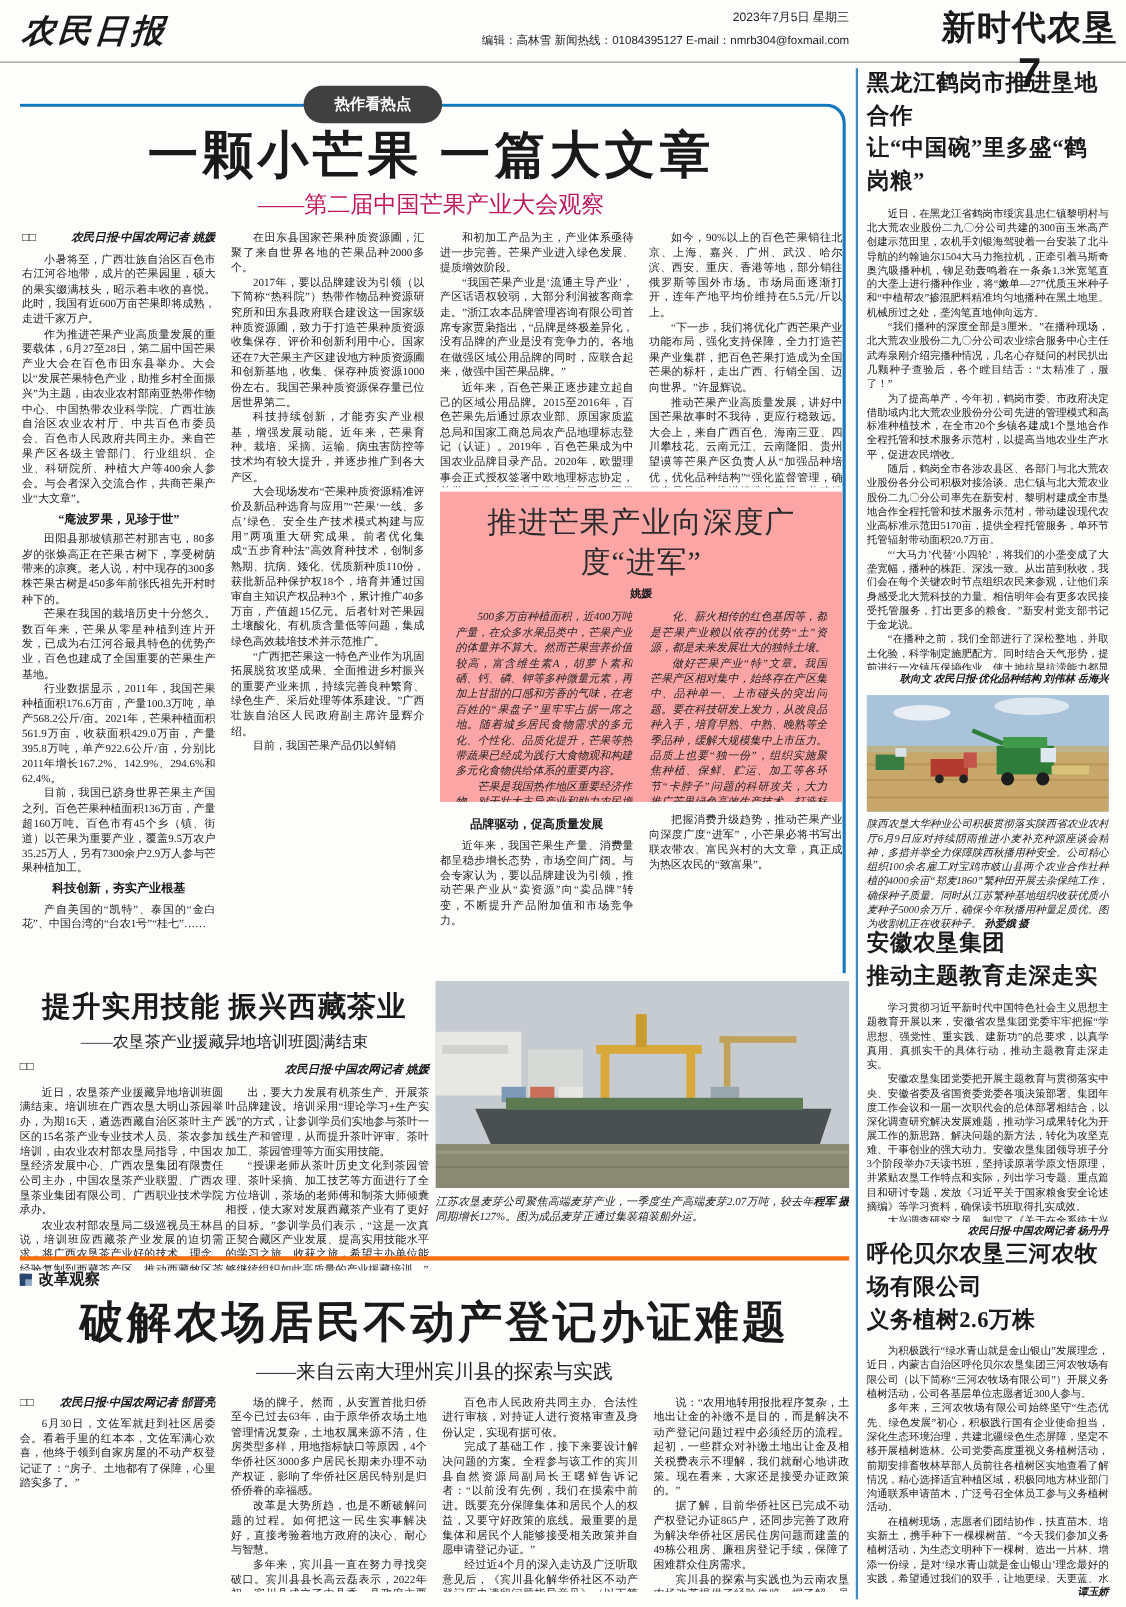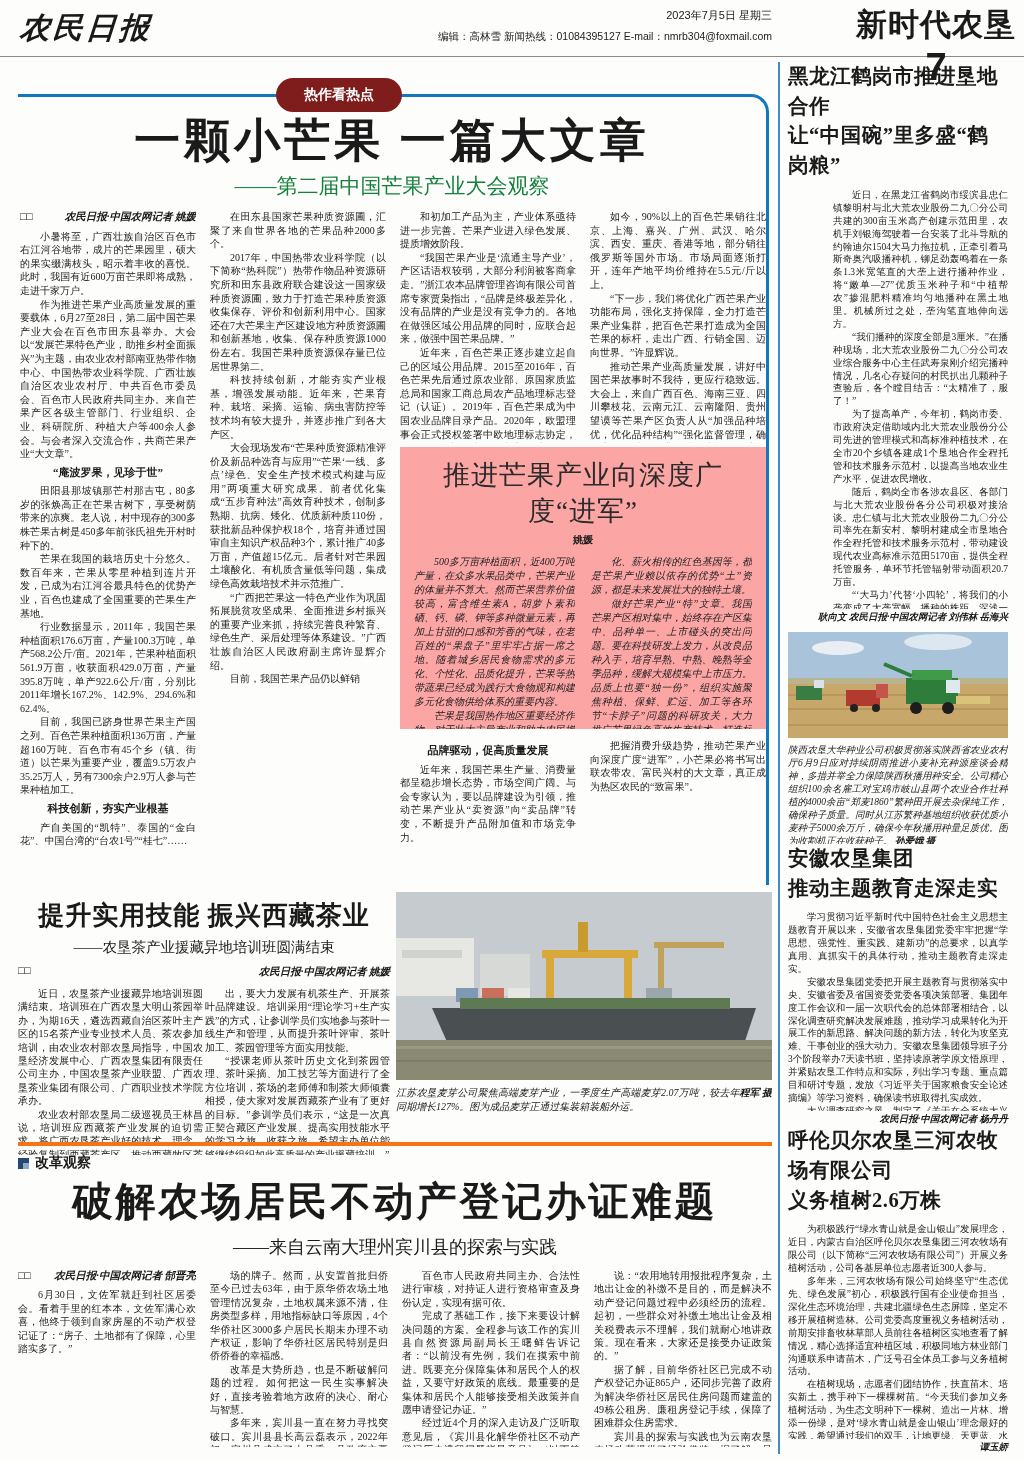--- a/index.html
+++ b/index.html
@@ -17,26 +17,26 @@
   .mastbar1{width:7px;height:44px;background:#9fb0bf;margin-right:8px;}
   .mastname{font-size:31px;font-weight:900;font-family:"Liberation Sans",sans-serif;letter-spacing:1px;}
   .mastbar2{width:9px;height:34px;background:#b9d3e8;margin:0 6px;}
   .pageno{font-size:38px;font-weight:900;font-family:"Liberation Sans",sans-serif;}
   
   .vsep{position:absolute;left:778px;top:62px;width:2px;height:1392px;background:#3f8cc6;}
   
   .mango{position:absolute;left:18px;top:60px;width:754px;height:826px;}
   .mango-frame{position:absolute;left:0;top:34px;width:748px;height:788px;
                border-top:3px solid #1178c0;border-right:3px solid #1178c0;border-top-right-radius:18px;}
-  .badge{position:absolute;left:258px;top:18px;background:#7f1d1d;color:#fff;
+  .badge{position:absolute;left:258px;top:18px;background:#404040;color:#fff;
          font-family:"Liberation Sans",sans-serif;font-weight:700;font-size:14px;
          padding:8px 28px;border-radius:18px;z-index:2;}
   .mango-headline{position:absolute;left:0;top:50px;width:748px;text-align:center;
                   font-size:46px;font-weight:900;letter-spacing:4px;}
-  .mango-sub{position:absolute;left:0;top:112px;width:748px;text-align:center;font-size:21px;color:#15803d;}
+  .mango-sub{position:absolute;left:0;top:112px;width:748px;text-align:center;font-size:21px;color:#be185d;}
   .mango-cols{position:absolute;left:2px;top:150px;width:746px;height:672px;display:grid;
               grid-template-columns:repeat(4,1fr);grid-template-rows:233px 296px auto;column-gap:14px;}
   .mcol{overflow:hidden;font-size:10px;line-height:13.6px;}
   .c1{grid-area:1/1/4/2;} .c2{grid-area:1/2/4/3;}
   .c3t{grid-area:1/3/2/4;} .c4t{grid-area:1/4/2/5;}
   .box{grid-area:2/3/3/5;} .c3b{grid-area:3/3/4/4;} .c4b{grid-area:3/4/4/5;}
   .byline{font-size:10.5px;margin-bottom:6px;display:flex;justify-content:space-between;font-style:italic;}
   .byline b{font-style:italic;}
   
   .insetbox{background:#fca5a5;margin:4px 0 6px 0;padding:10px 14px;height:262px;overflow:hidden;}
@@ -64,21 +64,21 @@
   .reform-headline{text-align:center;font-size:40px;font-weight:900;letter-spacing:3px;margin-top:2px;}
   .reform-sub{text-align:center;font-size:18px;margin-top:6px;}
   .reform-cols{display:flex;gap:14px;margin-top:10px;height:178px;overflow:hidden;}
   .reform-col{flex:1;font-size:10px;line-height:13.4px;overflow:hidden;}
   
   .rail{position:absolute;left:788px;top:62px;width:220px;height:1392px;}
   .rail h2{margin:0;font-size:20.5px;font-weight:900;line-height:1.45;letter-spacing:0.5px;}
   .rail .rbody{font-size:9.5px;line-height:12.9px;overflow:hidden;margin-top:8px;}
   .signoff{font-size:9.5px;font-style:italic;text-align:right;font-weight:700;margin-top:2px;}
   .hg-head{margin-top:28px;}
-  .hg-body{height:420px;margin-left:45px;}
+  .hg-body{height:420px;}
   .harvestphoto{width:220px;height:106px;background:#a9c3da;margin-top:8px;}
   .harvestcap{font-style:italic;font-size:9.5px;line-height:13px;text-align:justify;height:100px;
               overflow:hidden;margin-top:6px;}
   .harvestcap .credit{font-weight:700;}
   .ah-head{margin-top:10px;}
   .ah-body{height:200px;}
   .hl-head{margin-top:12px;}
   .hl-body{height:216px;}
 </style>
 </head>
@@ -117,21 +117,21 @@
           <p>芒果在我国的栽培历史十分悠久。数百年来，芒果从零星种植到连片开发，已成为右江河谷最具特色的优势产业，百色也建成了全国重要的芒果生产基地。</p>
           <p>行业数据显示，2011年，我国芒果种植面积176.6万亩，产量100.3万吨，单产568.2公斤/亩。2021年，芒果种植面积561.9万亩，收获面积429.0万亩，产量395.8万吨，单产922.6公斤/亩，分别比2011年增长167.2%、142.9%、294.6%和62.4%。</p>
           <p>目前，我国已跻身世界芒果主产国之列。百色芒果种植面积136万亩，产量超160万吨。百色市有45个乡（镇、街道）以芒果为重要产业，覆盖9.5万农户35.25万人，另有7300余户2.9万人参与芒果种植加工。</p>
           <h4>科技创新，夯实产业根基</h4>
           <p>产自美国的“凯特”、泰国的“金白花”、中国台湾的“台农1号”“桂七”……</p>
         </div>
     </div>
     <div class="mcol c2">
         <div data-bind-list="mango.col2">
           <p>在田东县国家芒果种质资源圃，汇聚了来自世界各地的芒果品种2000多个。</p>
-          <p>2017年，中国热带农业科学院（以下简称“热科院”）热带作物品种资源研究所和田东县政府联合建设这一国家级种质资源圃，致力于打造芒果种质资源收集保存、评价和创新利用中心。国家还在7大芒果主产区建设地方种质资源圃和创新基地，收集、保存种质资源1000份左右。我国芒果种质资源保存量已位居世界第二。</p>
+          <p>2017年，要以品牌建设为引领（以下简称“热科院”）热带作物品种资源研究所和田东县政府联合建设这一国家级种质资源圃，致力于打造芒果种质资源收集保存、评价和创新利用中心。国家还在7大芒果主产区建设地方种质资源圃和创新基地，收集、保存种质资源1000份左右。我国芒果种质资源保存量已位居世界第二。</p>
           <p>科技持续创新，才能夯实产业根基，增强发展动能。近年来，芒果育种、栽培、采摘、运输、病虫害防控等技术均有较大提升，并逐步推广到各大产区。</p>
           <p>大会现场发布“芒果种质资源精准评价及新品种选育与应用”“芒果‘一线、多点’绿色、安全生产技术模式构建与应用”两项重大研究成果。前者优化集成“五步育种法”高效育种技术，创制多熟期、抗病、矮化、优质新种质110份，获批新品种保护权18个，培育并通过国审自主知识产权品种3个，累计推广40多万亩，产值超15亿元。后者针对芒果园土壤酸化、有机质含量低等问题，集成绿色高效栽培技术并示范推广。</p>
           <p>“广西把芒果这一特色产业作为巩固拓展脱贫攻坚成果、全面推进乡村振兴的重要产业来抓，持续完善良种繁育、绿色生产、采后处理等体系建设。”广西壮族自治区人民政府副主席许显辉介绍。</p>
           <p>目前，我国芒果产品仍以鲜销</p>
         </div>
       </div>
     <div class="mcol c3t">
         <div data-bind-list="mango.col3_top">
           <p>和初加工产品为主，产业体系亟待进一步完善。芒果产业进入绿色发展、提质增效阶段。</p>
           <p>“我国芒果产业是‘流通主导产业’，产区话语权较弱，大部分利润被客商拿走。”浙江农本品牌管理咨询有限公司首席专家贾枭指出，“品牌是终极差异化，没有品牌的产业是没有竞争力的。各地在做强区域公用品牌的同时，应联合起来，做强中国芒果品牌。”</p>
@@ -264,21 +264,21 @@
     <span data-bind="rail.hegang.headline_line2">让“中国碗”里多盛“鹤岗粮”</span>
   </h2>
   <div class="rbody hg-body" data-bind-list="rail.hegang.paragraphs">
       <p>近日，在黑龙江省鹤岗市绥滨县忠仁镇黎明村与北大荒农业股份二九〇分公司共建的300亩玉米高产创建示范田里，农机手刘银海驾驶着一台安装了北斗导航的约翰迪尔1504大马力拖拉机，正牵引着马斯奇奥汽吸播种机，铆足劲轰鸣着在一条条1.3米宽笔直的大垄上进行播种作业，将“嫩单—27”优质玉米种子和“中植帮农”掺混肥料精准均匀地播种在黑土地里。机械所过之处，垄沟笔直地伸向远方。</p>
       <p>“我们播种的深度全部是3厘米。”在播种现场，北大荒农业股份二九〇分公司农业综合服务中心主任武寿泉刚介绍完播种情况，几名心存疑问的村民扒出几颗种子查验后，各个瞠目结舌：“太精准了，服了！”</p>
       <p>为了提高单产，今年初，鹤岗市委、市政府决定借助域内北大荒农业股份分公司先进的管理模式和高标准种植技术，在全市20个乡镇各建成1个垦地合作全程托管和技术服务示范村，以提高当地农业生产水平，促进农民增收。</p>
       <p>随后，鹤岗全市各涉农县区、各部门与北大荒农业股份各分公司积极对接洽谈。忠仁镇与北大荒农业股份二九〇分公司率先在新安村、黎明村建成全市垦地合作全程托管和技术服务示范村，带动建设现代农业高标准示范田5170亩，提供全程托管服务，单环节托管辐射带动面积20.7万亩。</p>
       <p>“‘大马力’代替‘小四轮’，将我们的小垄变成了大垄宽幅，播种的株距、深浅一致。从出苗到秋收，我们会在每个关键农时节点组织农民来参观，让他们亲身感受北大荒科技的力量。相信明年会有更多农民接受托管服务，打出更多的粮食。”新安村党支部书记于金龙说。</p>
       <p>“在播种之前，我们全部进行了深松整地，并取土化验，科学制定施肥配方。同时结合天气形势，提前进行一次镇压保墒作业，使土地抗旱抗涝能力都显著增强。预计秋后每亩可增产玉米200斤，仅这两个村就可为‘中国碗’里多加100万斤‘鹤岗粮’。”武寿泉对示范田的增收充满了信心。</p>
     </div>
-  <div class="signoff" data-bind="rail.hegang.signoff">耿向文 农民日报·中国农网记者 刘伟林 岳海兴</div>
+  <div class="signoff" data-bind="rail.hegang.signoff">耿向文 农民日报·优化品种结构 刘伟林 岳海兴</div>
 
   <div class="harvestphoto">
     <svg width="220" height="106">
       <rect x="0" y="0" width="220" height="50" fill="#a9c3da"></rect>
       <ellipse cx="50" cy="16" rx="26" ry="7" fill="#e8eef3"></ellipse>
       <ellipse cx="150" cy="10" rx="34" ry="8" fill="#dde7ef"></ellipse>
       <rect x="0" y="46" width="220" height="8" fill="#b9b38e"></rect>
       <rect x="0" y="52" width="220" height="54" fill="#c8a86a"></rect>
       <rect x="0" y="62" width="220" height="2" fill="#b89858"></rect>
       <rect x="0" y="76" width="220" height="2" fill="#b89858"></rect>

